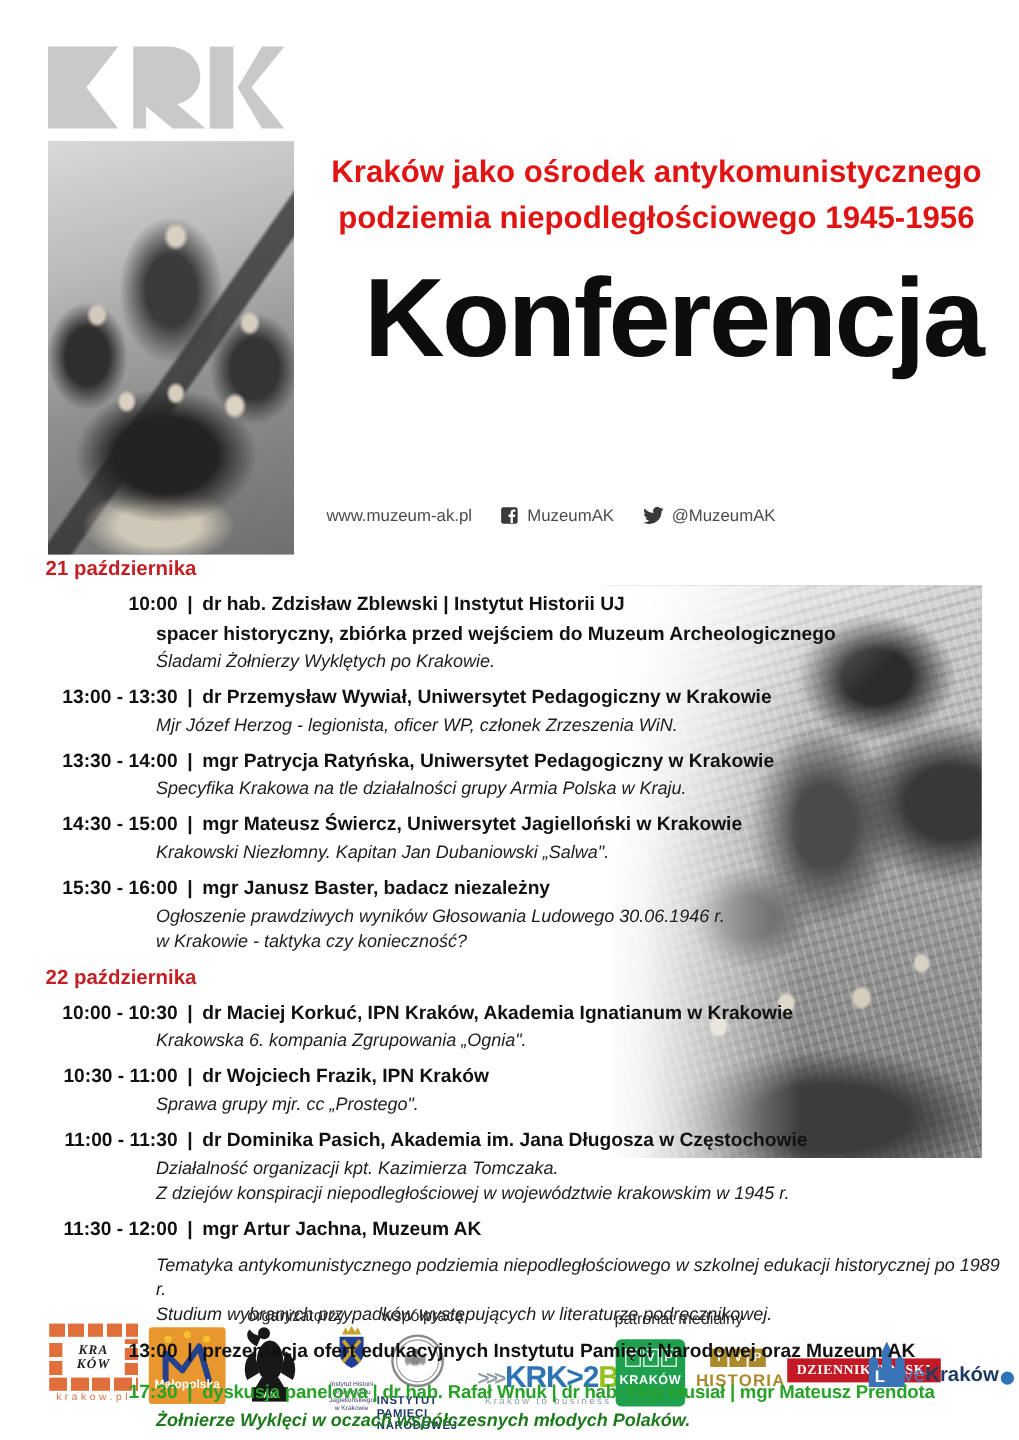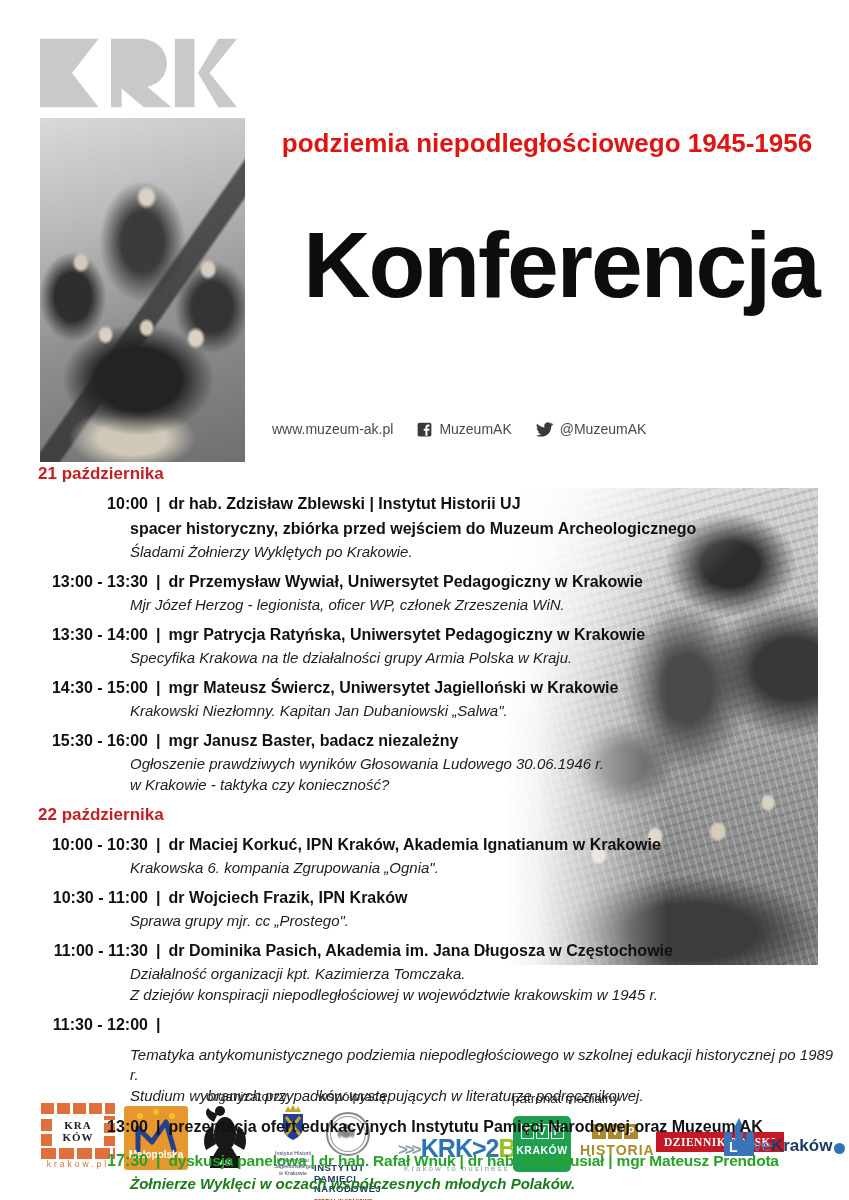--- a/index.html
+++ b/index.html
@@ -80,21 +80,21 @@
   .mosaic .st{left:0;top:0;width:74px;height:11px;
     background:repeating-linear-gradient(90deg,#e06f3c 0 13px,#fff 13px 16px);}
   .mosaic .sb{left:0;bottom:0;width:74px;height:11px;
     background:repeating-linear-gradient(90deg,#e06f3c 0 15px,#fff 15px 18px);}
   .mosaic .sl{left:0;top:13px;width:11px;height:30px;
     background:repeating-linear-gradient(0deg,#e06f3c 0 12px,#fff 12px 15px);}
   .mosaic .sr{right:0;top:13px;width:11px;height:30px;
     background:repeating-linear-gradient(0deg,#e06f3c 0 10px,#fff 10px 13px);}
   .ktext{position:absolute;left:11px;top:11px;right:11px;bottom:11px;
     font-family:"Liberation Serif",serif;font-weight:bold;font-size:11px;line-height:12px;
-    letter-spacing:1px;color:#222;display:flex;flex-direction:column;justify-content:center;}
+    letter-spacing:1px;color:#222;display:flex;flex-direction:column;justify-content:center;font-style:italic;}
   .kdomain{margin-top:0;font-size:8.5px;letter-spacing:3px;color:#e06f3c;}
 
   .lg-malopolska{position:absolute;left:124px;top:1106px;width:64px;height:64px;
     background:#e8962e;border-radius:3px;text-align:center;}
   .lg-malopolska svg{display:block;margin:2px auto 0;}
   .mname{color:#fff;font-weight:bold;font-size:10px;margin-top:-3px;}
 
   .lg-ak{position:absolute;left:200px;top:1104px;}
   .lg-uj{position:absolute;left:258px;top:1104px;width:70px;text-align:center;}
   .ujtext{font-size:5.5px;line-height:6.5px;color:#3c3c6e;margin-top:2px;}
@@ -149,20 +149,21 @@
       <path d="M80 0 h32 c18 0 31 12 31 28 c0 13 -9 23 -22 26 l27 23 h-31 l-25 -21 v21 h-12 Z"></path>
       <rect x="152" y="0" width="22" height="77"></rect>
       <polygon points="178,38.5 201,0 222,0 191,38.5 222,77 201,77"></polygon>
     </g>
   </svg>
 
   <div class="photo-left"></div>
   <div class="photo-right"></div>
 
   <div class="red-title" style="color:#e11414;">
+    <div>Kraków jako ośrodek antykomunistycznego</div>
     <div>podziemia niepodległościowego 1945-1956</div>
   </div>
 
   <h1 class="conf-title">Konferencja</h1>
 
 
   <div class="weblinks">
     <span>www.muzeum-ak.pl</span>
     <span class="gap"></span>
     <span class="icon">
@@ -241,20 +242,21 @@
       <span class="t">11:00 - 11:30</span>
       <span class="sep">|</span>
       <span class="title">dr Dominika Pasich, Akademia im. Jana Długosza w Częstochowie</span>
     </div>
     <div class="desc">Działalność organizacji kpt. Kazimierza Tomczaka.</div>
     <div class="desc cont">Z dziejów konspiracji niepodległościowej w województwie krakowskim w 1945 r.</div>
 
     <div class="row">
       <span class="t">11:30 - 12:00</span>
       <span class="sep">|</span>
+      <span class="title">mgr Artur Jachna, Muzeum AK</span>
     </div>
     <div class="desc" style="margin-top:8px;">Tematyka antykomunistycznego podziemia niepodległościowego w szkolnej edukacji historycznej po 1989 r.</div>
     <div class="desc cont">Studium wybranych przypadków występujących w literaturze podręcznikowej.</div>
 
     <div class="row" style="margin-top:8px;">
       <span class="t">13:00</span>
       <span class="sep">|</span>
       <span class="title">prezentacja ofert edukacyjnych Instytutu Pamięci Narodowej oraz Muzeum AK</span>
     </div>
 

